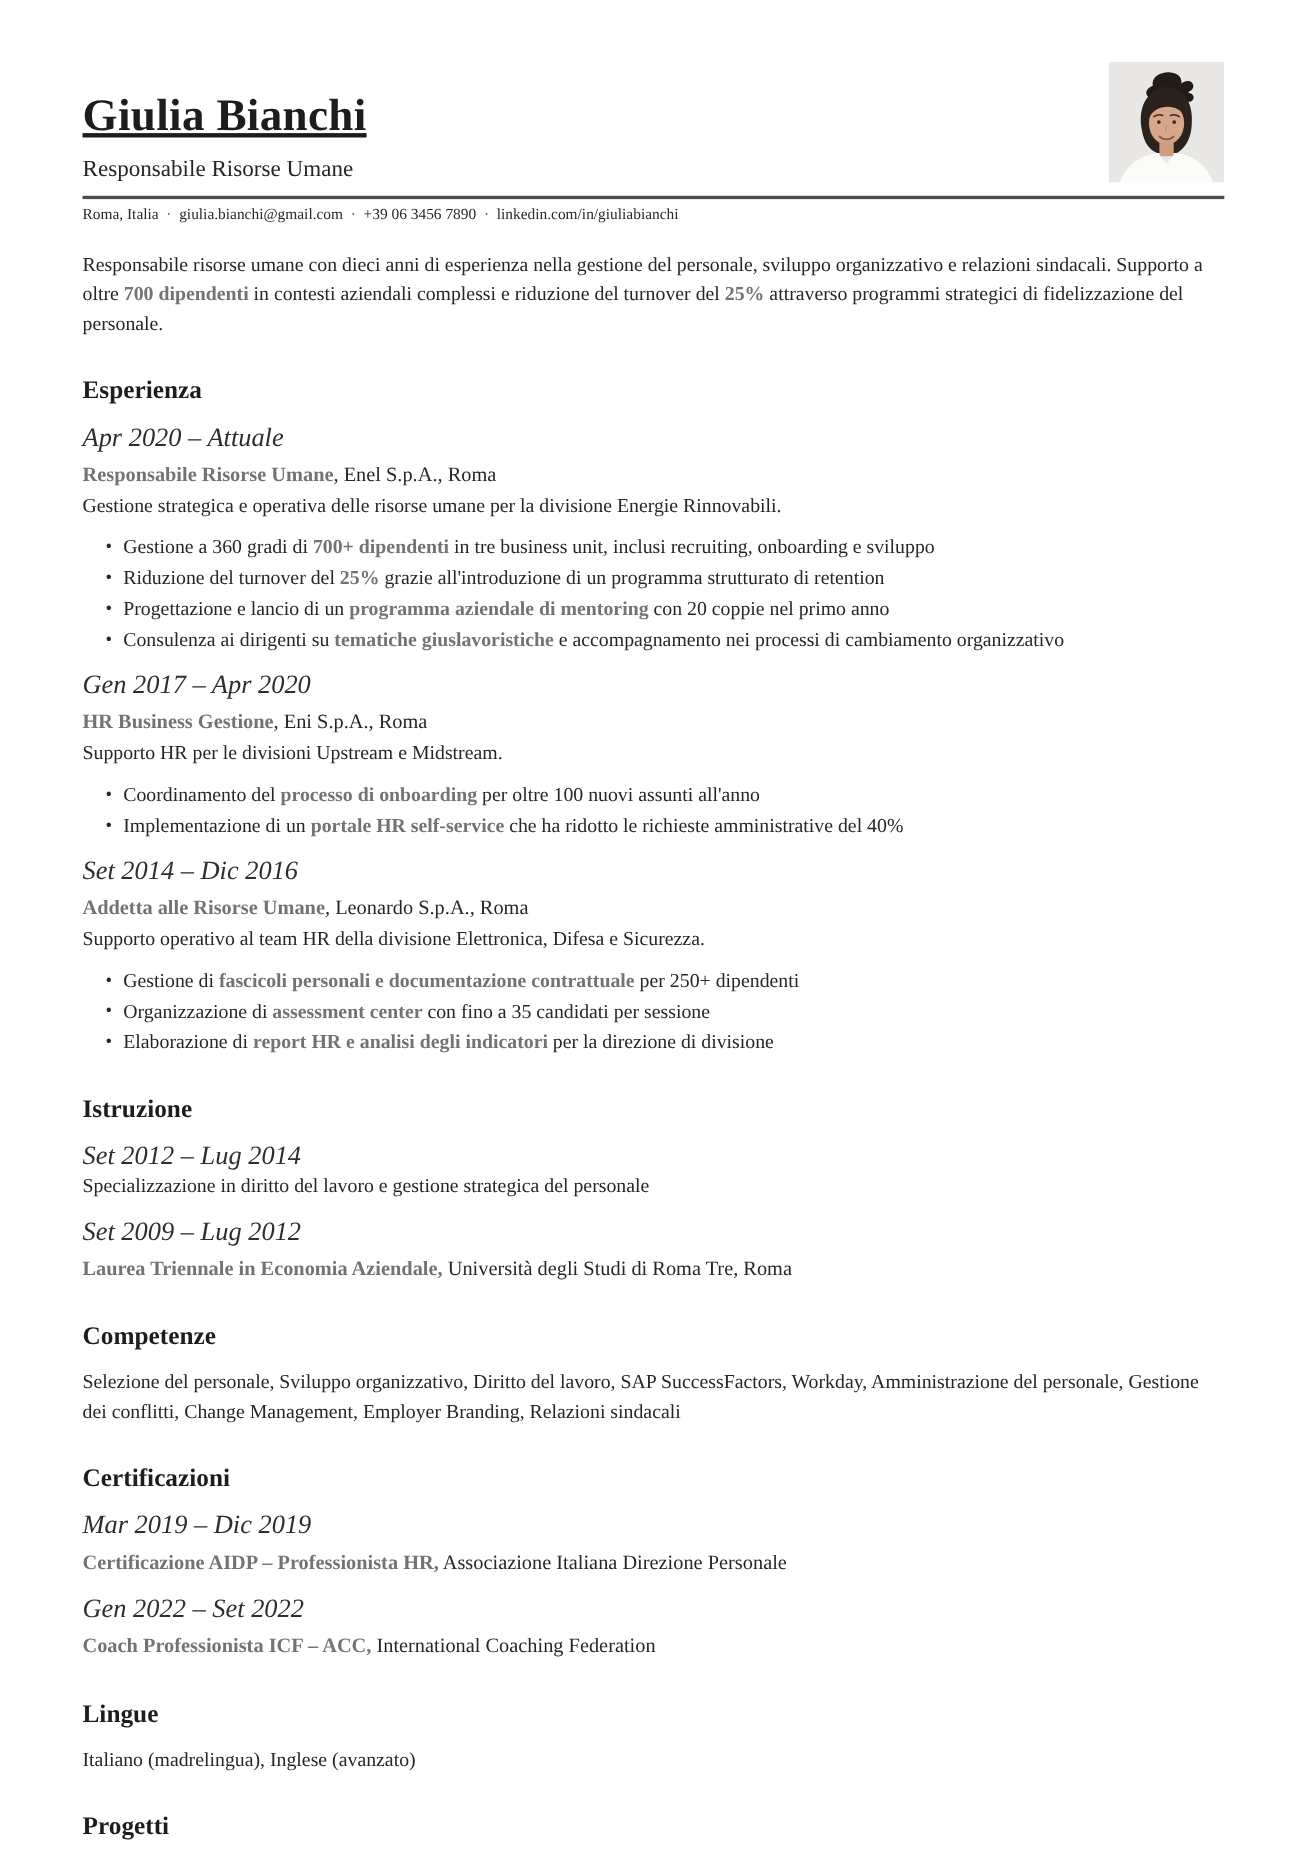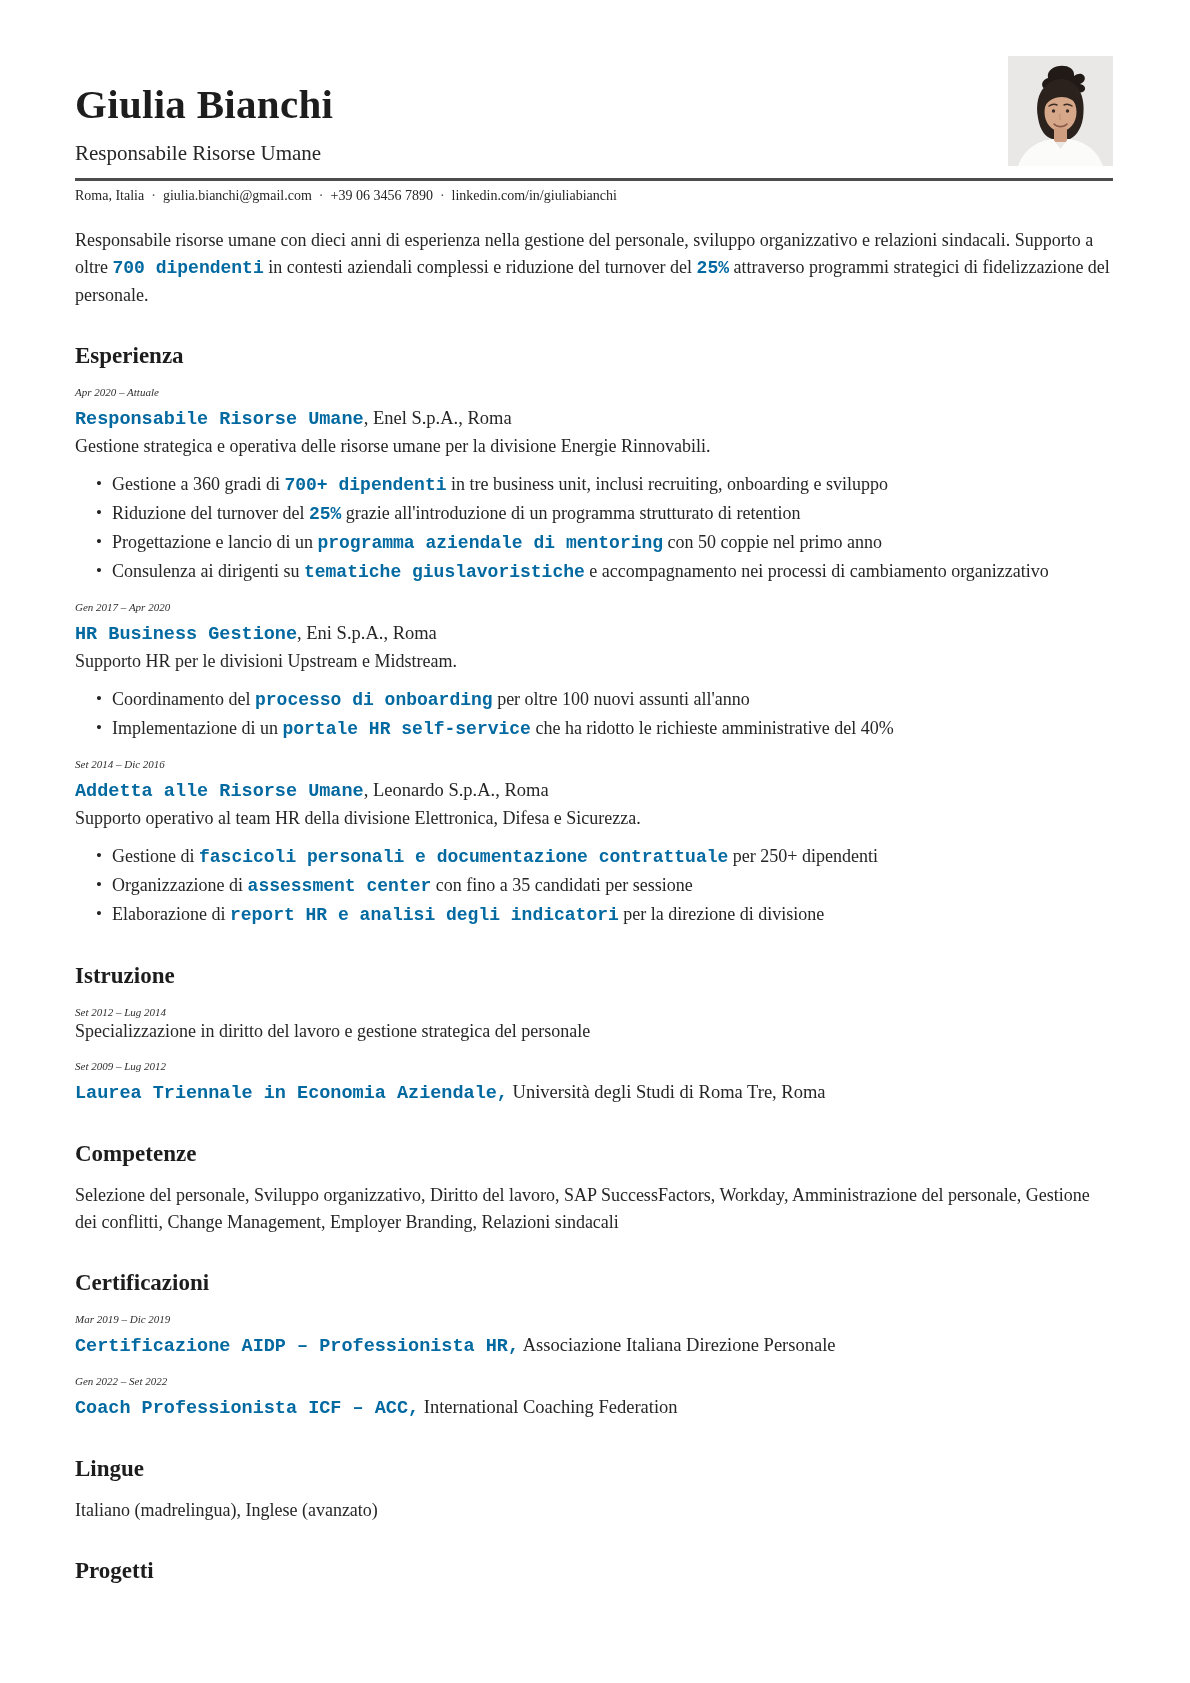--- a/index.html
+++ b/index.html
@@ -1,39 +1,39 @@
 <!DOCTYPE html>
 <html lang="it"><head>
 <meta charset="utf-8">
 <title>Curriculum</title>
 <style>
   html,body{margin:0;padding:0;background:#ffffff;}
   body{color:#262626;font-family:"Liberation Serif","DejaVu Serif",serif;}
   .page{width:1190px;min-height:1683px;box-sizing:border-box;background:#ffffff;
         padding:56px 77px 40px 75px;margin:0 auto;}
   .header{display:flex;justify-content:space-between;align-items:flex-start;}
-  .name{font-size:41px;font-weight:bold;color:#1d1d1d;margin:24px 0 0;letter-spacing:.3px;}
+  .name{font-size:41px;font-weight:bold;color:#1d1d1d;margin:24px 0 0;letter-spacing:.3px;text-decoration:underline;}
   .subtitle{font-size:21px;margin-top:13px;color:#262626;}
   .photo{width:105px;height:110px;overflow:hidden;flex:0 0 auto;}
   .rule{border:none;border-top:3px solid #4c4c4c;margin:12px 0 0;}
   .contact{font-size:14px;margin-top:7px;white-space:nowrap;}
   .contact a{color:inherit;text-decoration:none;}
   .sep{margin:0 7px;color:#4d4d4d;}
   .summary{font-size:18px;line-height:27px;margin:23px 0 0;}
   h2{font-size:23px;font-weight:bold;color:#1d1d1d;margin:34px 0 0;}
   .entry{margin-top:17px;}
   .entry + .entry{margin-top:15px;}
-  .dates{font-style:italic;font-size:11px;color:#2e2e2e;}
+  .dates{font-style:italic;font-size:24px;color:#2e2e2e;}
   .entry-title{font-size:18.5px;line-height:27px;margin-top:7px;}
   .entry-desc{font-size:18px;line-height:27px;}
   .bullets{margin:10px 0 2px;padding:0 0 0 37px;list-style:none;}
   .bullet{font-size:18px;line-height:28px;position:relative;}
   .bullet::before{content:"\2022";position:absolute;left:-16px;top:0;font-size:17px;color:#262626;}
   .body-text{font-size:18px;line-height:27px;margin:15px 0 0;}
-  b{font-weight:bold;color:#0369a1;font-family:Liberation Mono, monospace;}
+  b{font-weight:bold;color:#737373;}
 </style>
 </head>
 <body>
 
 <div class="page">
 
   <header class="header">
     <div>
       <h1 class="name">Giulia Bianchi</h1>
       <div class="subtitle">Responsabile Risorse Umane</div>
@@ -68,21 +68,21 @@
   <section>
     <h2>Esperienza</h2>
     <div>
         <div class="entry">
           <div class="dates">Apr 2020 – Attuale</div>
           <div class="entry-title"><b>Responsabile Risorse Umane</b><span>, Enel S.p.A., Roma</span></div>
           <div class="entry-desc">Gestione strategica e operativa delle risorse umane per la divisione Energie Rinnovabili.</div>
           <ul class="bullets">
             <li class="bullet"><span>Gestione a 360 gradi di </span><b>700+ dipendenti</b><span> in tre business unit, inclusi recruiting, onboarding e sviluppo</span></li>
             <li class="bullet"><span>Riduzione del turnover del </span><b>25%</b><span> grazie all'introduzione di un programma strutturato di retention</span></li>
-            <li class="bullet"><span>Progettazione e lancio di un </span><b>programma aziendale di mentoring</b><span> con 50 coppie nel primo anno</span></li>
+            <li class="bullet"><span>Progettazione e lancio di un </span><b>programma aziendale di mentoring</b><span> con 20 coppie nel primo anno</span></li>
             <li class="bullet"><span>Consulenza ai dirigenti su </span><b>tematiche giuslavoristiche</b><span> e accompagnamento nei processi di cambiamento organizzativo</span></li>
           </ul>
         </div>
         <div class="entry">
           <div class="dates">Gen 2017 – Apr 2020</div>
           <div class="entry-title"><b>HR Business Gestione</b><span>, Eni S.p.A., Roma</span></div>
           <div class="entry-desc">Supporto HR per le divisioni Upstream e Midstream.</div>
           <ul class="bullets">
             <li class="bullet"><span>Coordinamento del </span><b>processo di onboarding</b><span> per oltre 100 nuovi assunti all'anno</span></li>
             <li class="bullet"><span>Implementazione di un </span><b>portale HR self-service</b><span> che ha ridotto le richieste amministrative del 40%</span></li>

